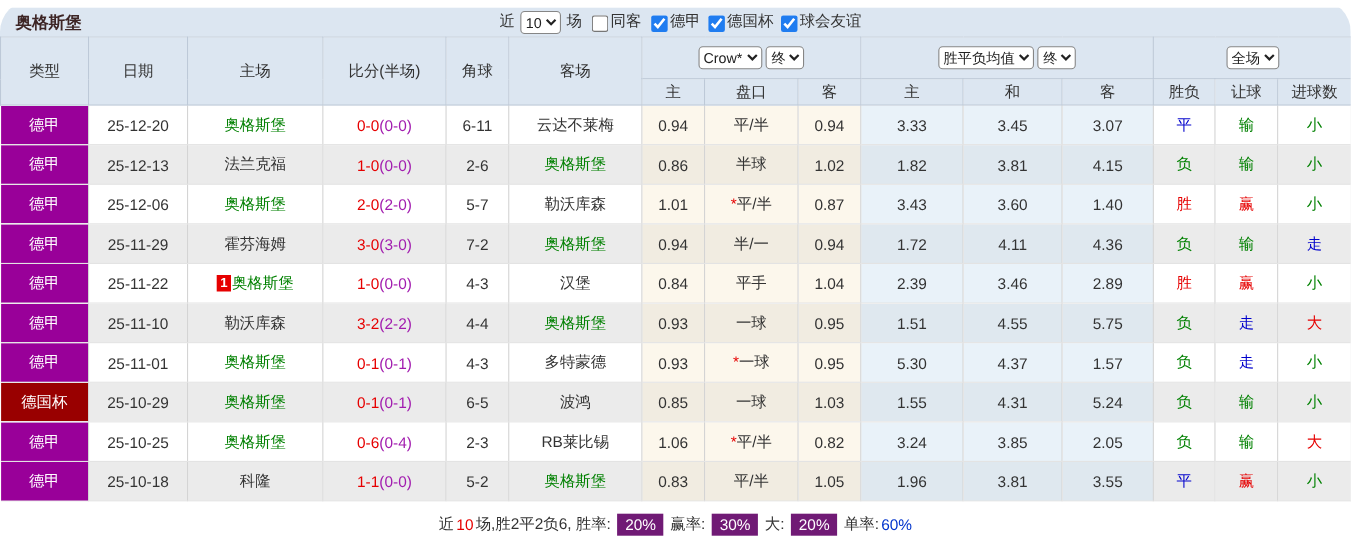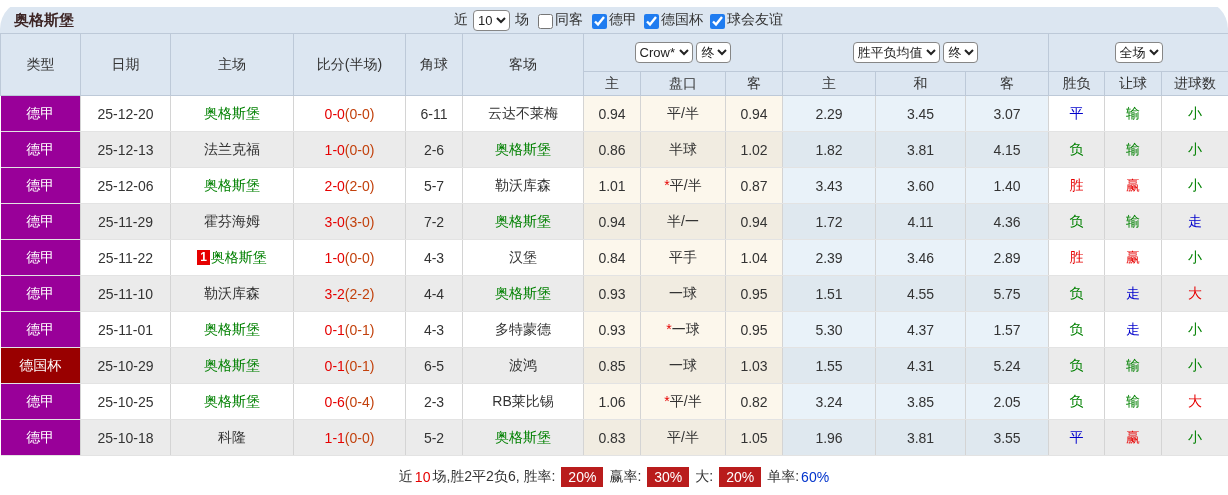--- a/index.html
+++ b/index.html
@@ -27,24 +27,24 @@
   tbody tr:nth-child(even) td.c-blue { background:#dfe8ef; }
   td.badge-cell { color:#fff; padding:0; }
   td.badge-purple { background:#990099 !important; }
   td.badge-darkred { background:#990000 !important; }
   .t-green { color:#008000; }
   .t-red { color:#e60000; }
   .t-blue { color:#0000cc; }
   .t-dark { color:#333; }
   .team-link { cursor:pointer; }
   .num-badge { display:inline-block; background:#e60000; color:#fff; font-size:12px; font-weight:bold; line-height:15px; padding:0 3px; margin-right:1px; vertical-align:1px; }
-  .ht { color:#c2410c; }
+  .ht { color:#a21caf; }
   .footer { height:41px; background:#fff; display:flex; align-items:center; justify-content:center; font-size:14px; color:#333; }
   .footer span { margin:0 1px; }
-  .pct-badge { display:inline-block; background:#b91c1c; color:#fff; padding:2px 7px; margin:0 5px !important; }
+  .pct-badge { display:inline-block; background:#701a75; color:#fff; padding:2px 7px; margin:0 5px !important; }
   .footer .blue { color:#0033cc; }
   .footer .red { color:#e60000; }
 </style>
 </head>
 <body>
 
 <div class="page">
   <div class="topstrip"></div>
 
   <div class="filterbar">
@@ -130,21 +130,21 @@
         <tr>
           <td class="badge-cell badge-purple">德甲</td>
           <td>25-12-20</td>
           <td><span class="team-link t-green">奥格斯堡</span></td>
           <td><span class="t-red">0-0</span><span class="ht">(0-0)</span></td>
           <td>6-11</td>
           <td><span class="team-link t-dark">云达不莱梅</span></td>
           <td class="c-cream">0.94</td>
           <td class="c-cream">平/半</td>
           <td class="c-cream">0.94</td>
-          <td class="c-blue">2.29</td>
+          <td class="c-blue">3.33</td>
           <td class="c-blue">3.45</td>
           <td class="c-blue">3.07</td>
           <td class="t-blue">平</td>
           <td class="t-green">输</td>
           <td class="t-green">小</td>
         </tr>
         <tr>
           <td class="badge-cell badge-purple">德甲</td>
           <td>25-12-13</td>
           <td><span class="team-link t-dark">法兰克福</span></td>

